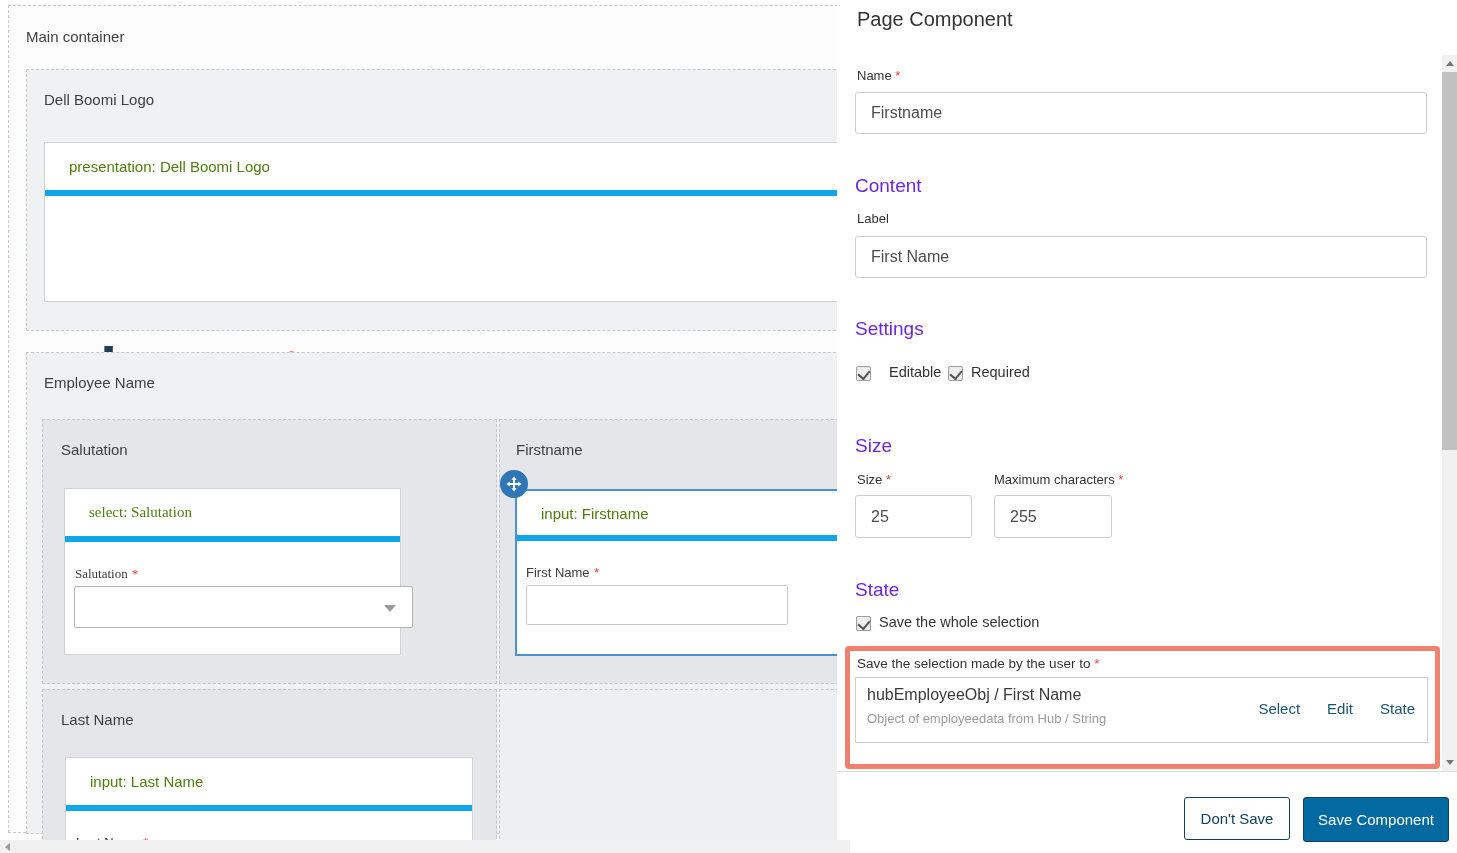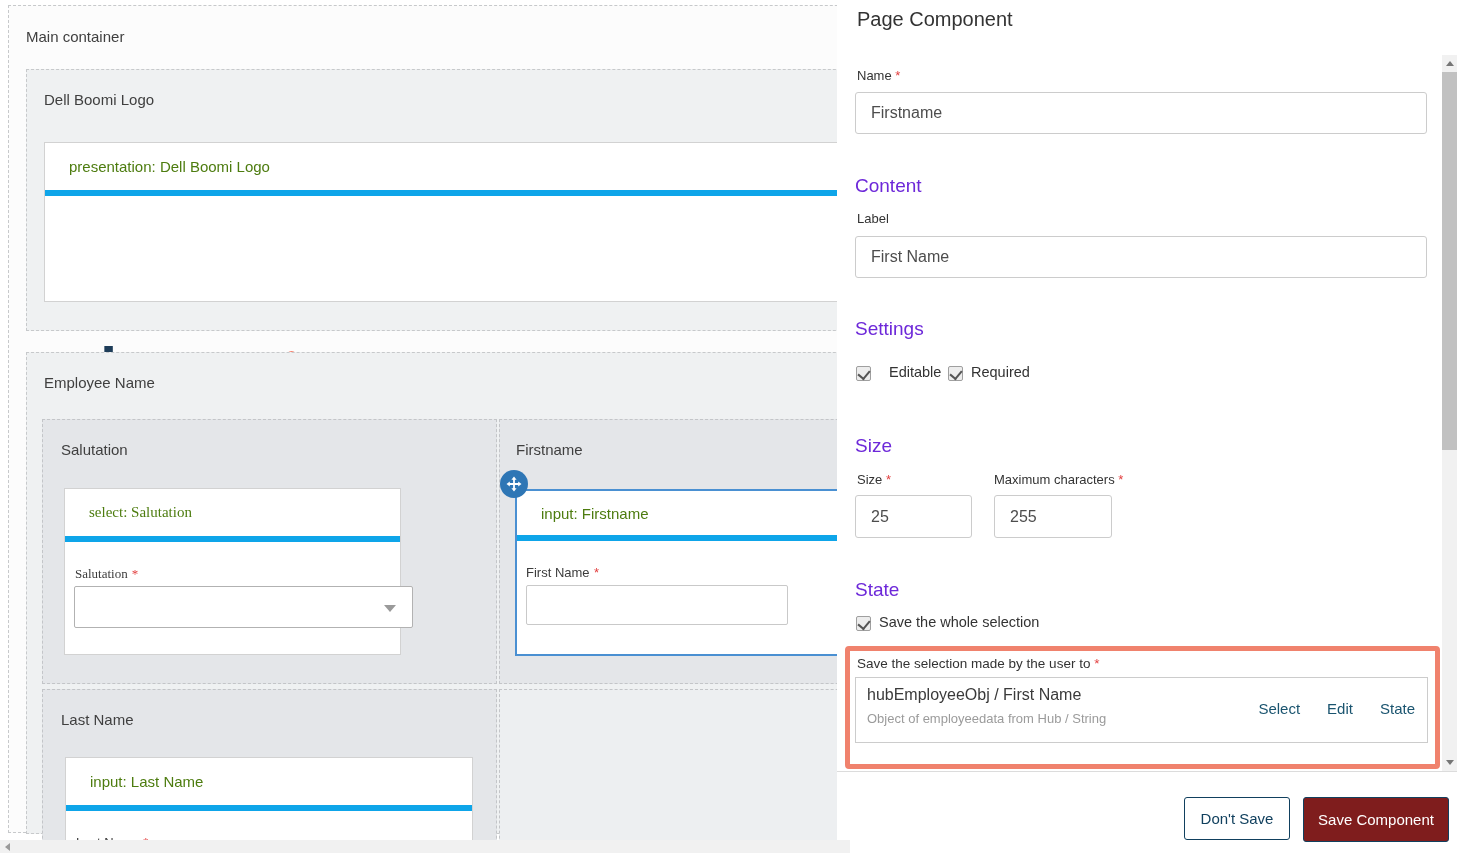--- a/index.html
+++ b/index.html
@@ -42,21 +42,21 @@
   .highlight-box { position:absolute; left:8px; top:646px; width:595px; height:123px; border:5px solid #f0826d; border-radius:4px; background:#fff; }
   .hl-label { position:absolute; left:7px; top:5px; font-size:13.5px; color:#333; }
   .value-box { position:absolute; left:5px; top:26px; width:573px; height:66px; border:1px solid #ccc; background:#fff; }
   .vb-title { position:absolute; left:11px; top:8px; font-size:16px; color:#3a3a3a; }
   .vb-sub { position:absolute; left:11px; top:33px; font-size:13px; color:#9b9b9b; }
   .vb-links { position:absolute; right:12px; top:22px; display:flex; gap:27px; }
   .vb-link { font-size:15px; color:#1a546f; cursor:pointer; }
   .footer-divider { position:absolute; left:0; top:771px; width:620px; height:1px; background:#dcdcdc; }
   .btn { position:absolute; top:797px; border-radius:3px; font-family:"Liberation Sans", sans-serif; font-size:15px; display:flex; align-items:center; justify-content:center; cursor:pointer; }
   .btn-secondary { left:347px; width:106px; height:43px; background:#fff; border:1px solid #11405e; color:#11405e; }
-  .btn-primary { left:466px; width:146px; height:45px; background:#7f1d1d; border:1px solid #11405e; color:#fff; }
+  .btn-primary { left:466px; width:146px; height:45px; background:#0369a1; border:1px solid #11405e; color:#fff; }
 
   
   .vscroll-track { position:absolute; left:605px; top:55px; width:15px; height:717px; background:#f1f1f1; }
   .vscroll-thumb { position:absolute; left:605px; top:72px; width:15px; height:378px; background:#c1c1c1; }
   .arrow-up { position:absolute; left:609px; top:61px; width:0; height:0; border-left:4px solid transparent; border-right:4px solid transparent; border-bottom:5px solid #767676; }
   .arrow-down { position:absolute; left:609px; top:760px; width:0; height:0; border-left:4px solid transparent; border-right:4px solid transparent; border-top:5px solid #767676; }
   .hscroll { position:absolute; left:0; top:840px; width:850px; height:13px; background:#f1f1f1; z-index:20; }
   .arrow-left { position:absolute; left:5px; top:3px; width:0; height:0; border-top:4px solid transparent; border-bottom:4px solid transparent; border-right:5px solid #9a9a9a; }
 </style>
 </head>

